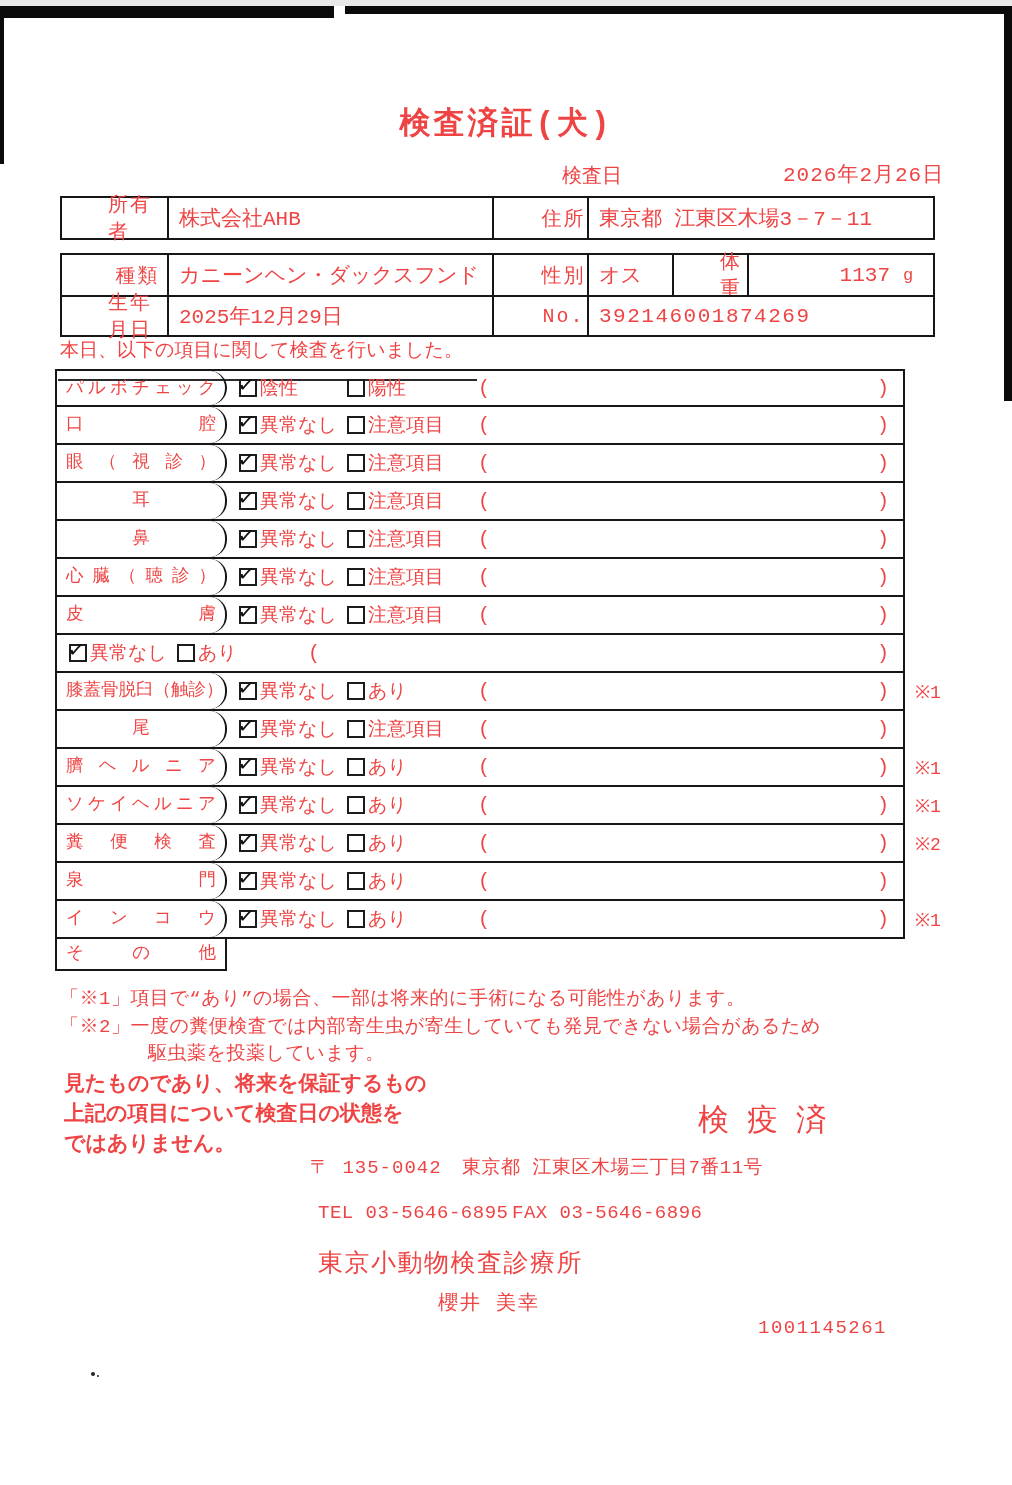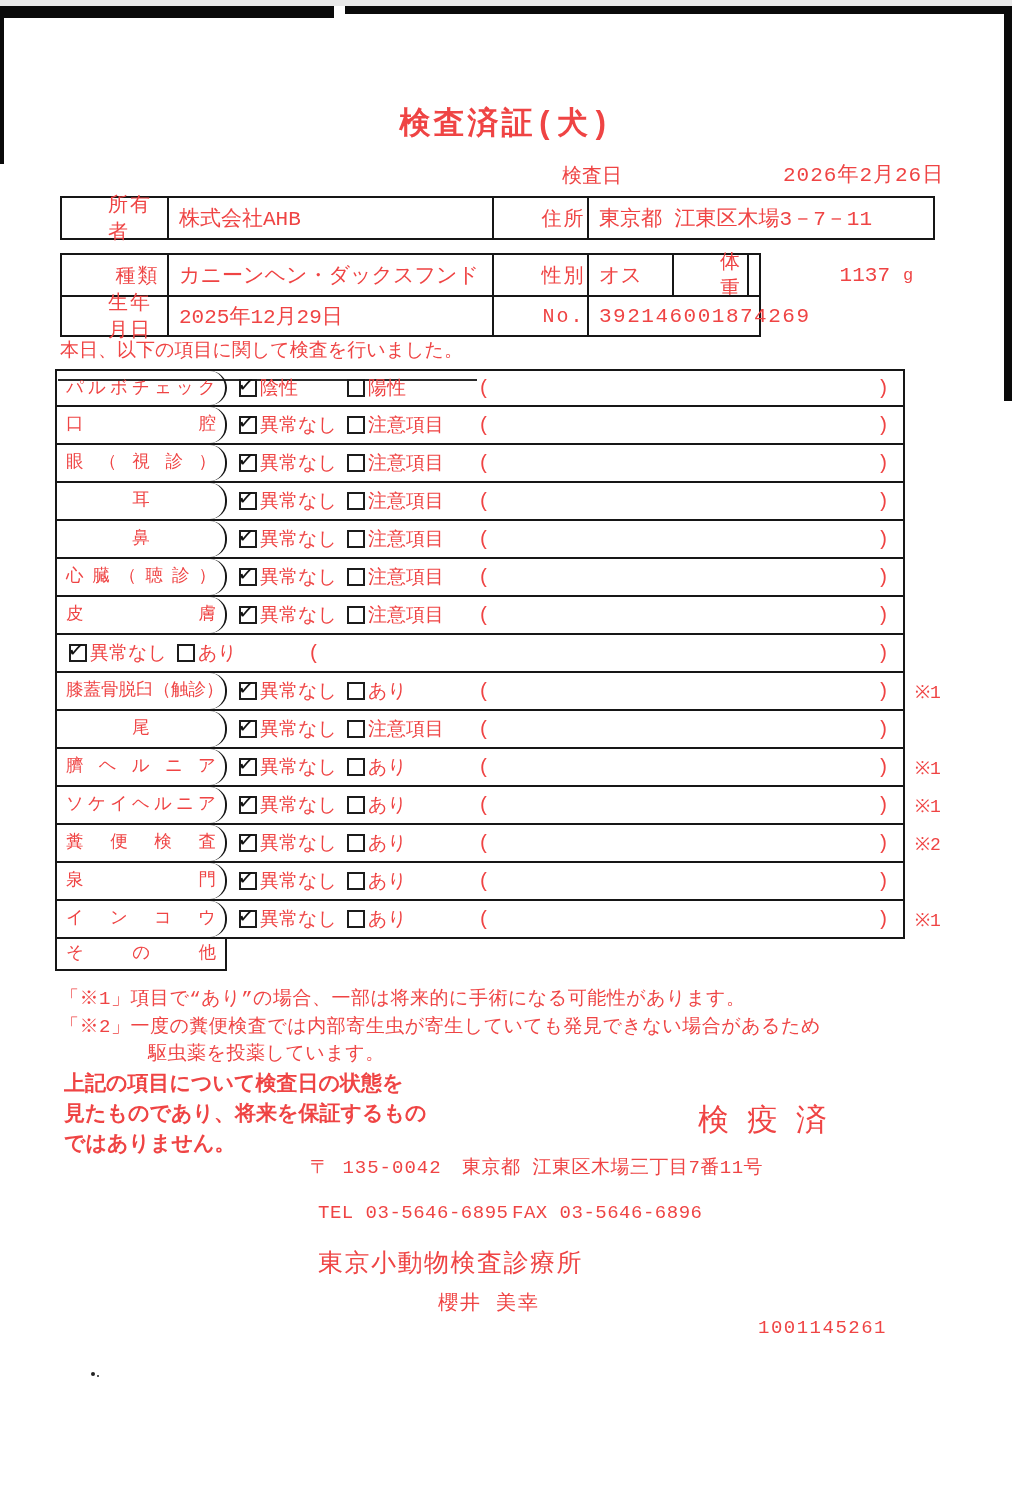--- a/index.html
+++ b/index.html
@@ -89,21 +89,21 @@
 
   <div class="htable" style="left:60px;top:190px;width:875px;">
     <div class="hrow">
       <div class="hcell lab w105">所有者</div>
       <div class="hcell val w325">株式会社AHB</div>
       <div class="hcell lab w95">住所</div>
       <div class="hcell val w350">東京都 江東区木場3－7－11</div>
     </div>
   </div>
 
-  <div class="htable" style="left:60px;top:247px;width:701px;">
+  <div class="htable" style="left:60px;top:247px;width:875px;">
     <div class="hrow">
       <div class="hcell lab w105">種類</div>
       <div class="hcell val w325">カニーンヘン・ダックスフンド</div>
       <div class="hcell lab w95">性別</div>
       <div class="hcell val w85">オス</div>
       <div class="hcell lab w75">体重</div>
       <div class="hcell w190">
         <span class="weight-val">1137</span>
         <span class="weight-unit">g</span>
       </div>
@@ -374,22 +374,22 @@
     </div>
   </div>
 
   <div class="other-row">その他</div>
 
   <div class="fn" style="left:60px;top:979px;">「※1」項目で“あり”の場合、一部は将来的に手術になる可能性があります。</div>
   <div class="fn" style="left:60px;top:1007px;">「※2」一度の糞便検査では内部寄生虫が寄生していても発見できない場合があるため</div>
   <div class="fn" style="left:148px;top:1034px;">駆虫薬を投薬しています。</div>
 
   <div class="disc">
+    <div>見たものであり、将来を保証するもの</div>
     <div>上記の項目について検査日の状態を</div>
-    <div>見たものであり、将来を保証するもの</div>
     <div>ではありません。</div>
   </div>
 
   <div class="stamp">検疫済</div>
   <div class="postal">〒 135-0042</div>
   <div class="addr2">東京都 江東区木場三丁目7番11号</div>
   <div class="tel">TEL 03-5646-6895</div>
   <div class="fax">FAX 03-5646-6896</div>
   <div class="clinic">東京小動物検査診療所</div>
   <div class="person">櫻井 美幸</div>

